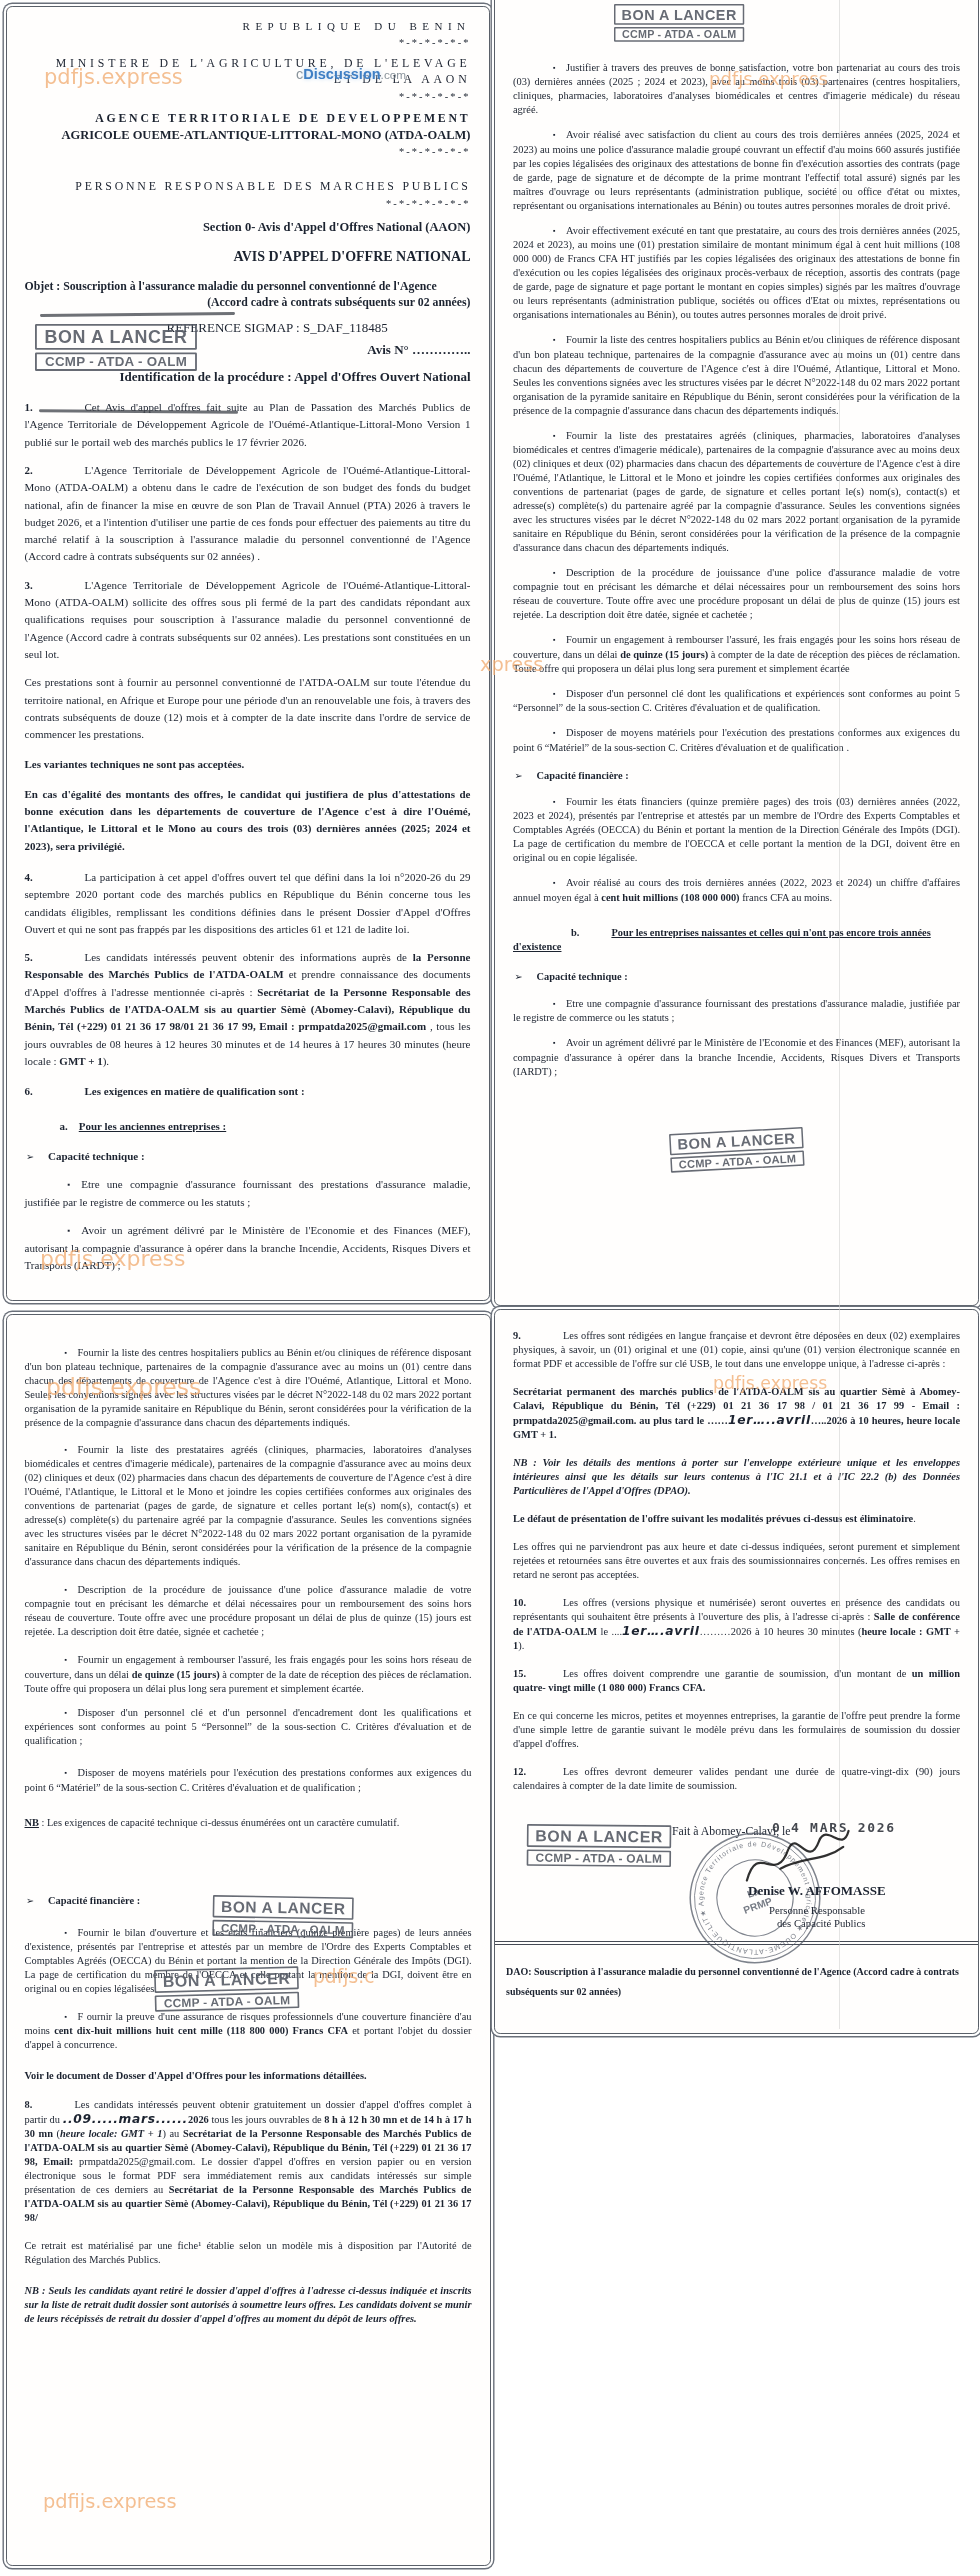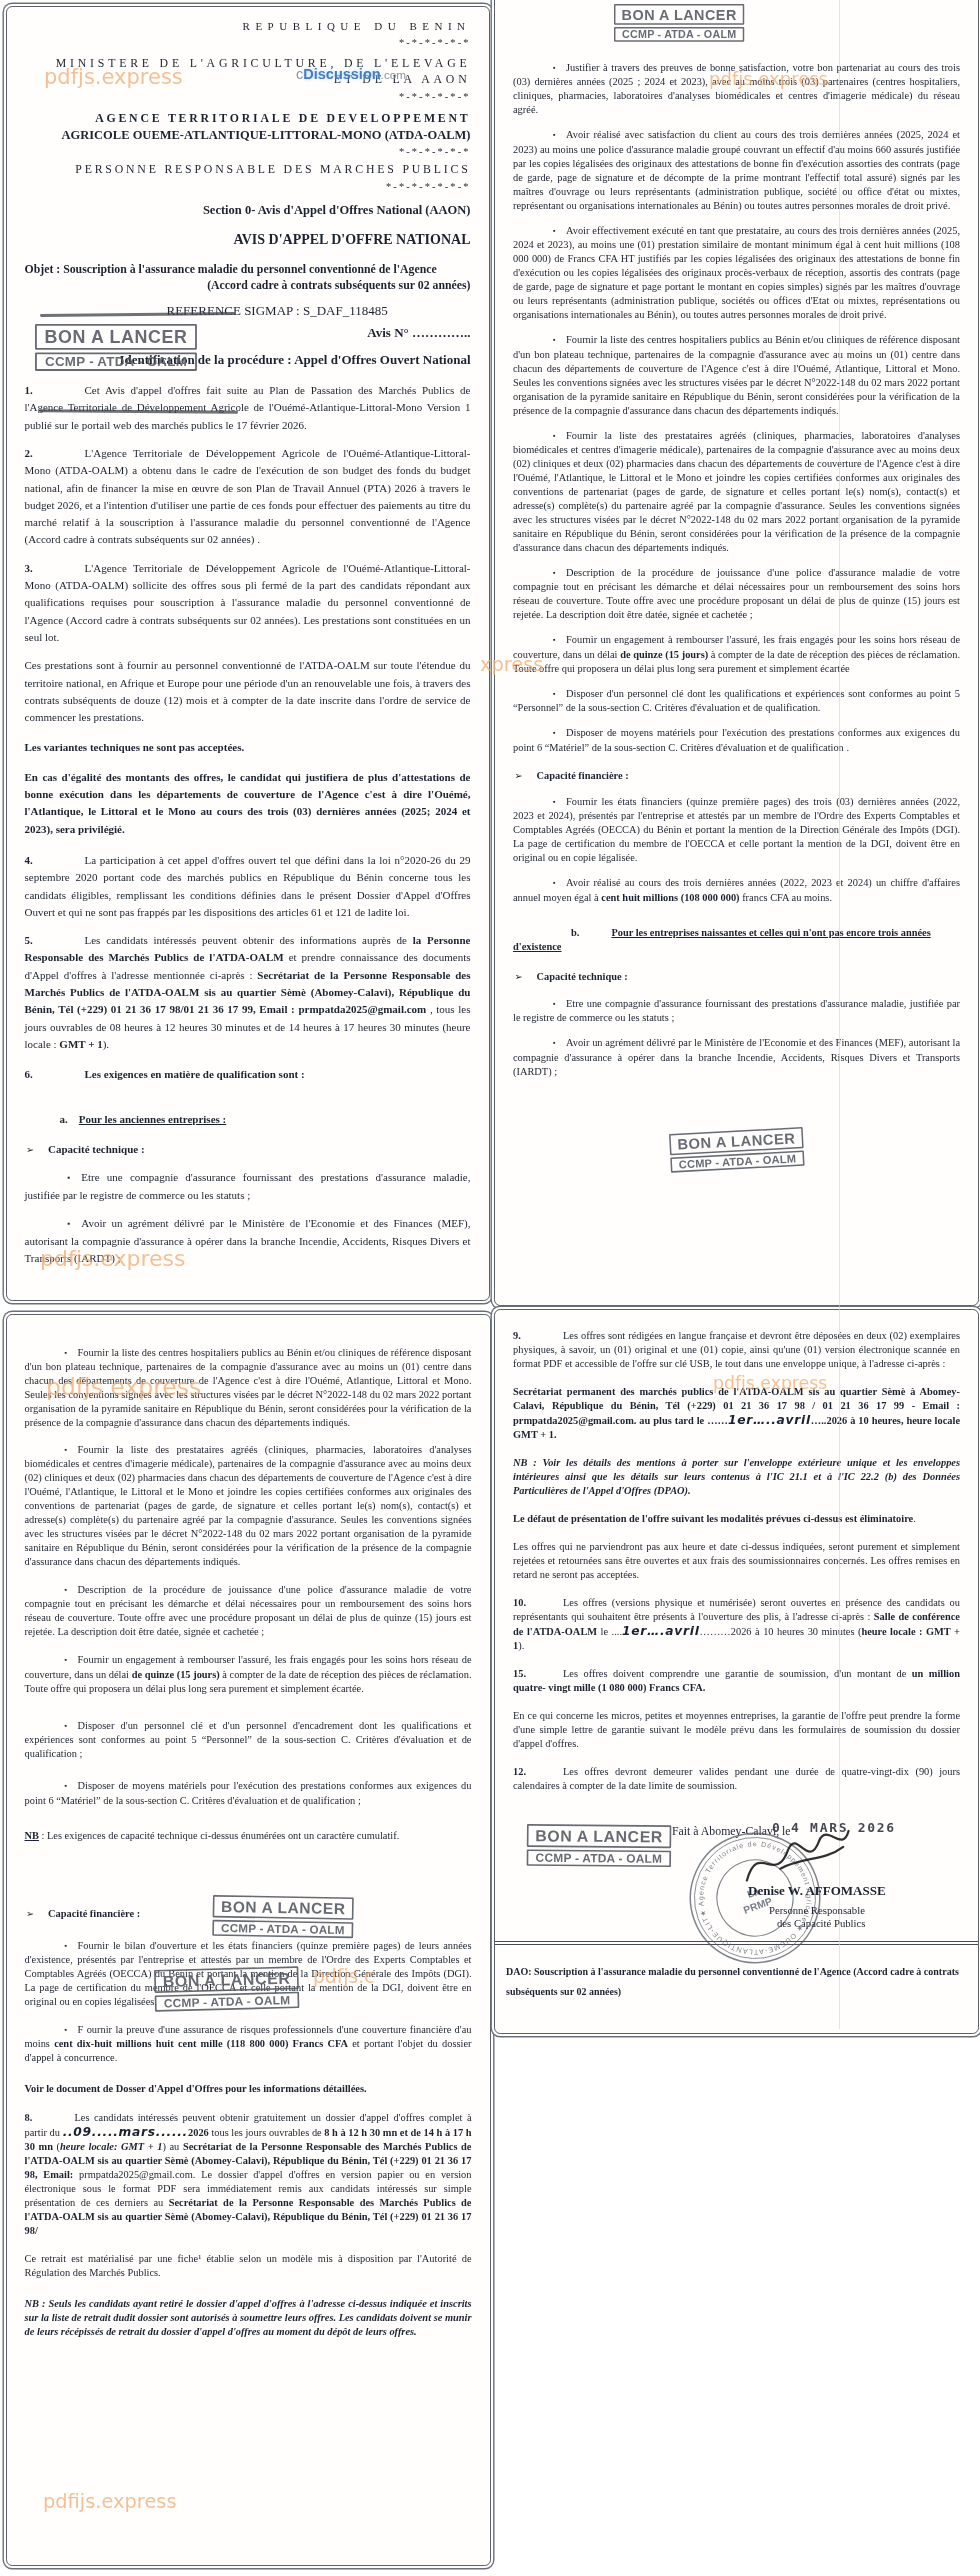--- a/index.html
+++ b/index.html
@@ -60,39 +60,39 @@
 <div class="page" id="p1">
     <div class="content">
       <div class="blk c f16 ls8 hl" style="margin-top: 2.8px;"><span>REPUBLIQUE DU BENIN</span></div>
       <div class="blk c f15 ls3 hl" style="margin-top: 1.4px;"><span>*-*-*-*-*-*</span></div>
       <div class="blk c f17 ls6 hl" style="margin-top: 5.5px;"><span>MINISTERE DE L'AGRICULTURE, DE L'ELEVAGE</span></div>
       <div class="blk c f17 ls6 hl" style="margin-top: 1.4px;"><span>ET DE LA AAON</span></div>
       <div class="blk c f15 ls3 hl" style="margin-top: 1.4px;"><span>*-*-*-*-*-*</span></div>
       <div class="blk c f17 ls4 b hl" style="margin-top: 7px;"><span>AGENCE TERRITORIALE DE DEVELOPPEMENT</span></div>
       <div class="blk c f18 b hl" style="margin-top: 2.1px;"><span>AGRICOLE OUEME-ATLANTIQUE-LITTORAL-MONO (ATDA-OALM)</span></div>
       <div class="blk c f15 ls3 hl" style="margin-top: 1.4px;"><span>*-*-*-*-*-*</span></div>
-      <div class="blk c f17 ls4 hl" style="margin-top: 3px;"><span>PERSONNE RESPONSABLE DES MARCHES PUBLICS</span></div>
+      <div class="blk c f17 ls4 hl" style="margin-top: 20px;"><span>PERSONNE RESPONSABLE DES MARCHES PUBLICS</span></div>
       <div class="blk c f15 ls3 hl" style="margin-top: 1.4px;"><span>*-*-*-*-*-*-*</span></div>
       <div class="blk c f18 b hl" style="margin-top: 9px;"><span>Section 0- Avis d'Appel d'Offres National (AAON)</span></div>
       <div class="blk c f20 b hl" style="margin-top: 14px;"><span>AVIS D'APPEL D'OFFRE NATIONAL</span></div>
       <div class="blk j b f17 hl" style="margin-top: 15px;"><span>Objet : Souscription à l'assurance maladie du personnel conventionné de l'Agence</span></div>
       <div class="blk c b f17 hl" style="margin-top: 1.4px;"><span>(Accord cadre à contrats subséquents sur 02 années)</span></div>
       <div class="blk f19 hl" style="margin-top: 9.7px; margin-left: 142px;"><span>REFERENCE SIGMAP : S_DAF_118485</span></div>
       <div class="blk c f19 b hl" style="margin-top: 7px;"><span>Avis N°  …………..</span></div>
       <div class="blk c f19 b hl" style="margin-top: 12.5px;"><span>Identification de la procédure :   Appel d'Offres Ouvert National</span></div>
       <div class="blk j" style="margin-top: 15px;"><span class="num">1.</span><span>Cet Avis d'appel d'offres fait suite au Plan de Passation des Marchés Publics de l'Agence Territoriale de Développement Agricole de l'Ouémé-Atlantique-Littoral-Mono Version 1 publié sur le portail web des marchés publics le 17 février 2026.</span></div>
       <div class="blk j" style="margin-top: 11px;"><span class="num">2.</span><span>L'Agence Territoriale de Développement Agricole de l'Ouémé-Atlantique-Littoral-Mono (ATDA-OALM) a obtenu dans le cadre de l'exécution de son budget des fonds du budget national, afin de financer la mise en œuvre de son Plan de Travail Annuel (PTA) 2026 à travers le budget 2026, et a l'intention d'utiliser une partie de ces fonds pour effectuer des paiements au titre du marché relatif à la souscription à l'assurance maladie du personnel conventionné de l'Agence (Accord cadre à contrats subséquents sur 02 années) .</span></div>
       <div class="blk j" style="margin-top: 11px;"><span class="num">3.</span><span>L'Agence Territoriale de Développement Agricole de l'Ouémé-Atlantique-Littoral-Mono (ATDA-OALM) sollicite des offres sous pli fermé de la part des candidats répondant aux qualifications requises pour souscription à l'assurance maladie du personnel conventionné de l'Agence (Accord cadre à contrats subséquents sur 02 années). Les prestations sont constituées en un seul lot.</span></div>
       <div class="blk j" style="margin-top: 11px;"><span>Ces prestations sont à fournir au personnel conventionné de l'ATDA-OALM sur toute l'étendue du territoire national, en Afrique et Europe pour une période d'un an renouvelable une fois, à travers des contrats subséquents de douze (12) mois et à compter de la date inscrite dans l'ordre de service de commencer les prestations.</span></div>
       <div class="blk b" style="margin-top: 12.5px;"><span>Les variantes techniques ne sont pas acceptées.</span></div>
       <div class="blk j b" style="margin-top: 12.5px;"><span>En cas d'égalité des montants des offres, le candidat qui justifiera de plus d'attestations de bonne exécution dans les départements de couverture de l'Agence c'est à dire l'Ouémé, l'Atlantique, le Littoral et le Mono au cours des trois (03) dernières années (2025; 2024 et 2023), sera privilégié.</span></div>
       <div class="blk j" style="margin-top: 14px;"><span class="num">4.</span><span>La participation à cet appel d'offres ouvert tel que défini dans la loi n°2020-26 du 29 septembre 2020 portant code des marchés publics en République du Bénin concerne tous les candidats éligibles, remplissant les conditions définies dans le présent Dossier d'Appel d'Offres Ouvert et qui ne sont pas frappés par les dispositions des articles 61 et 121 de ladite loi.</span></div>
       <div class="blk j" style="margin-top: 11px;"><span class="num">5.</span><span>Les candidats intéressés peuvent obtenir des informations auprès de </span><span class="rb">la Personne Responsable des Marchés Publics de l'ATDA-OALM</span><span> et prendre connaissance des documents d'Appel d'offres à l'adresse mentionnée ci-après : </span><span class="rb">Secrétariat de la Personne Responsable des Marchés Publics de l'ATDA-OALM sis au quartier Sèmè (Abomey-Calavi), République du Bénin, Tél (+229) 01 21 36 17 98/01 21 36 17 99, Email : prmpatda2025@gmail.com</span><span> , tous les jours ouvrables de 08 heures à 12 heures 30 minutes et de 14 heures à 17 heures 30 minutes (heure locale : </span><span class="rb">GMT + 1</span><span>).</span></div>
       <div class="blk b" style="margin-top: 12.5px;"><span class="num">6.</span><span>Les exigences en matière de qualification sont :</span></div>
-      <div class="blk b" style="margin-top: 28px;"><span class="mk alpha">a.</span><span class="ru">Pour les anciennes entreprises :</span></div>
+      <div class="blk b" style="margin-top: 18px;"><span class="mk alpha">a.</span><span class="ru">Pour les anciennes entreprises :</span></div>
       <div class="blk b" style="margin-top: 12.5px;"><span class="mk arr">➢</span><span>Capacité technique :</span></div>
       <div class="blk j" style="margin-top: 11px;"><span class="mk sq">▪</span><span>Etre une compagnie d'assurance fournissant des prestations d'assurance maladie, justifiée par le registre de commerce ou les statuts ;</span></div>
       <div class="blk j" style="margin-top: 11px;"><span class="mk sq">▪</span><span>Avoir un agrément délivré par le Ministère de l'Economie et des Finances (MEF), autorisant la compagnie d'assurance à opérer dans la branche Incendie, Accidents, Risques Divers et Transports (IARDT) ;</span></div>
     </div>
     <div class="stamp" style="left: 28px; top: 317px; transform: rotate(0deg) scale(0.92);">
       <div class="l1">BON A LANCER</div>
       <div class="l2">CCMP - ATDA - OALM</div>
     </div>
   </div>
 <div class="page pgsm" id="p2">
@@ -122,21 +122,21 @@
       <div class="l1">BON A LANCER</div>
       <div class="l2">CCMP - ATDA - OALM</div>
     </div>
   </div>
 <div class="page pgsm" id="p3">
     <div class="content">
       <div class="blk j" style="margin-top: 21px;"><span class="mk sq">▪</span><span>Fournir la liste des centres hospitaliers publics au Bénin et/ou cliniques de référence disposant d'un bon plateau technique, partenaires de la compagnie d'assurance avec au moins un (01) centre dans chacun des départements de couverture de l'Agence c'est à dire l'Ouémé, Atlantique, Littoral et Mono. Seules les conventions signées avec les structures visées par le décret N°2022-148 du 02 mars 2022 portant organisation de la pyramide sanitaire en République du Bénin, seront considérées pour la vérification de la présence de la compagnie d'assurance dans chacun des départements indiqués.</span></div>
       <div class="blk j" style="margin-top: 12.5px;"><span class="mk sq">▪</span><span>Fournir la liste des prestataires agréés (cliniques, pharmacies, laboratoires d'analyses biomédicales et centres d'imagerie médicale), partenaires de la compagnie d'assurance avec au moins deux (02) cliniques et deux (02) pharmacies dans chacun des départements de couverture de l'Agence c'est à dire l'Ouémé, l'Atlantique, le Littoral et le Mono et joindre les copies certifiées conformes aux originales des conventions de partenariat (pages de garde, de signature et celles portant le(s) nom(s), contact(s) et adresse(s) complète(s) du partenaire agréé par la compagnie d'assurance. Seules les conventions signées avec les structures visées par le décret N°2022-148 du 02 mars 2022 portant organisation de la pyramide sanitaire en République du Bénin, seront considérées pour la vérification de la présence de la compagnie d'assurance dans chacun des départements indiqués.</span></div>
       <div class="blk j" style="margin-top: 14px;"><span class="mk sq">▪</span><span>Description de la procédure de jouissance d'une police d'assurance maladie de votre compagnie tout en précisant les démarche et délai nécessaires pour un remboursement des soins hors réseau de couverture. Toute offre avec une procédure proposant un délai de plus de quinze (15) jours est rejetée. La description doit être datée, signée et cachetée ;</span></div>
       <div class="blk j" style="margin-top: 14px;"><span class="mk sq">▪</span><span>Fournir un engagement à rembourser l'assuré, les frais engagés pour les soins hors réseau de couverture, dans un délai </span><span class="rb">de quinze (15 jours)</span><span> à compter de la date de réception des pièces de réclamation. Toute offre qui proposera un délai plus long sera purement et simplement écartée.</span></div>
-      <div class="blk j" style="margin-top: 23px;"><span class="mk sq">▪</span><span>Disposer d'un personnel clé et d'un personnel d'encadrement dont les qualifications et expériences sont conformes au point 5 “Personnel” de la sous-section C. Critères d'évaluation et de qualification ;</span></div>
+      <div class="blk j" style="margin-top: 10px;"><span class="mk sq">▪</span><span>Disposer d'un personnel clé et d'un personnel d'encadrement dont les qualifications et expériences sont conformes au point 5 “Personnel” de la sous-section C. Critères d'évaluation et de qualification ;</span></div>
       <div class="blk j" style="margin-top: 18px;"><span class="mk sq">▪</span><span>Disposer de moyens matériels pour l'exécution des prestations conformes aux exigences du point 6 “Matériel” de la sous-section C. Critères d'évaluation et de qualification ;</span></div>
       <div class="blk " style="margin-top: 21px;"><span class="rb ru">NB</span><span> :  Les exigences de capacité technique ci-dessus énumérées ont un caractère cumulatif.</span></div>
       <div class="blk b" style="margin-top: 64px;"><span class="mk arr">➢</span><span>Capacité financière :</span></div>
       <div class="blk j" style="margin-top: 18px;"><span class="mk sq">▪</span><span>Fournir le bilan d'ouverture et les états financiers (quinze première pages) de leurs années d'existence, présentés par l'entreprise et attestés par un membre de l'Ordre des Experts Comptables et Comptables Agréés (OECCA) du Bénin et portant la mention de la Direction Générale des Impôts (DGI). La page de certification du membre de l'OECCA et celle portant la mention de la DGI, doivent être en original ou en copies légalisées.</span></div>
       <div class="blk j" style="margin-top: 14px;"><span class="mk sq">▪</span><span>F ournir la preuve d'une assurance de risques professionnels d'une couverture financière d'au moins </span><span class="rb">cent dix-huit millions huit cent mille (118 800 000) Francs CFA</span><span> et portant l'objet du dossier d'appel à concurrence.</span></div>
       <div class="blk b" style="margin-top: 16.6px;"><span>Voir le document de Dosser d'Appel d'Offres pour les informations détaillées.</span></div>
       <div class="blk j" style="margin-top: 15px;"><span class="num">8.</span><span>Les candidats intéressés peuvent obtenir gratuitement un dossier d'appel d'offres complet à partir du </span><span class="rh">..09.....mars......</span><span class="rb">2026</span><span> tous les jours ouvrables de </span><span class="rb">8 h à 12 h 30 mn et de 14 h à 17 h 30 mn</span><span> (</span><span class="rb ri">heure locale: GMT + 1</span><span>) au </span><span class="rb">Secrétariat de la Personne Responsable des Marchés Publics de l'ATDA-OALM sis au quartier Sèmè (Abomey-Calavi), République du Bénin, Tél (+229) 01 21 36 17 98, Email:</span><span> prmpatda2025@gmail.com. Le dossier d'appel d'offres en version papier ou en version électronique sous le format PDF sera immédiatement remis aux candidats intéressés sur simple présentation de ces derniers au </span><span class="rb">Secrétariat de la Personne Responsable des Marchés Publics de l'ATDA-OALM sis au quartier Sèmè (Abomey-Calavi), République du Bénin, Tél (+229) 01 21 36 17 98/</span></div>
       <div class="blk j" style="margin-top: 14px;"><span>Ce retrait est matérialisé par une fiche¹ établie selon un modèle mis à disposition par l'Autorité de Régulation des Marchés Publics.</span></div>
       <div class="blk j bi" style="margin-top: 16.6px;"><span>NB : Seuls les candidats ayant retiré le dossier d'appel d'offres à l'adresse ci-dessus indiquée et inscrits sur la liste de retrait dudit dossier sont autorisés à soumettre leurs offres. Les candidats doivent se munir de leurs récépissés de retrait du dossier d'appel d'offres au moment du dépôt de leurs offres.</span></div>
     </div>

